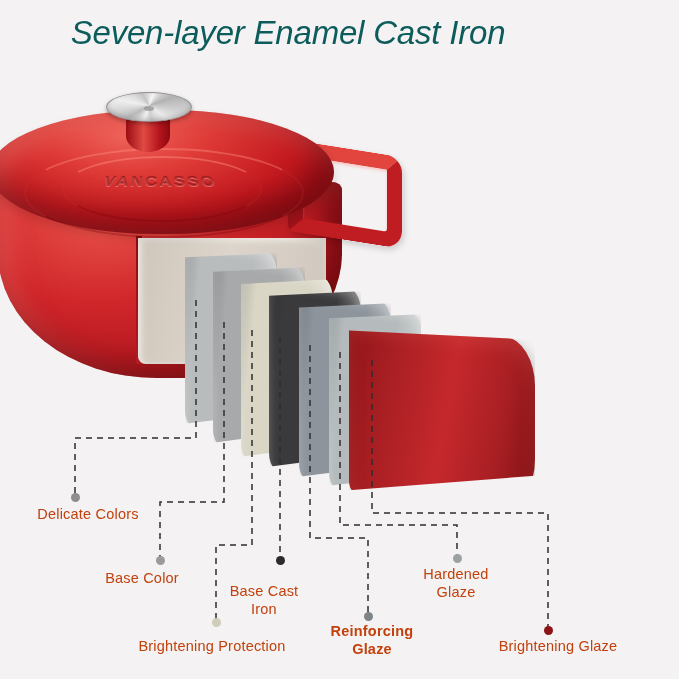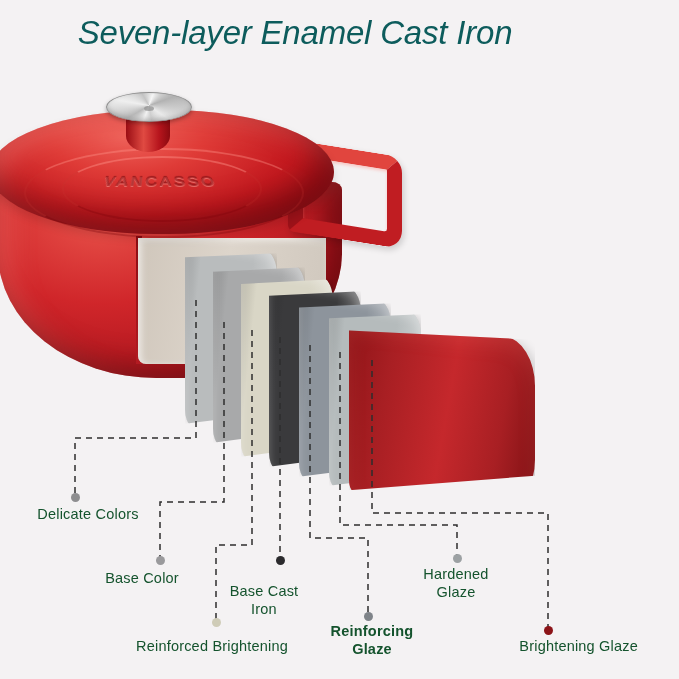--- a/index.html
+++ b/index.html
@@ -23,21 +23,20 @@
     left: 0;
     width: 576px;
     text-align: center;
     font-family: "Liberation Sans", sans-serif;
     font-style: italic;
     font-weight: 400;
     font-size: 33px;
     letter-spacing: -0.2px;
     color: #0d5c5c;
     white-space: nowrap;
-    margin-left: 7px;
   }
 
   
   #pot-wrap {
     position: absolute;
     left: -10px;
     top: 86px;
     width: 410px;
     height: 300px;
   }
@@ -193,21 +192,21 @@
     height: 679px;
     pointer-events: none;
   }
 
   
   .callout-label {
     position: absolute;
     font-family: "Liberation Sans", sans-serif;
     font-size: 14.5px;
     font-weight: 400;
-    color: #14532d;
+    color: #c2410c;
     line-height: 1.25;
     text-align: center;
     white-space: pre-line;
     letter-spacing: .2px;
   }
   .dot {
     position: absolute;
     width: 9px;
     height: 9px;
     border-radius: 50%;
@@ -262,27 +261,27 @@
       <path d="M372,360 L372,513 L548,513 L548,630"></path>
     </g>
   </svg>
 
   <div id="callouts">
       <div class="dot" style="left: 71px; top: 493px; background: rgb(142, 142, 144);"></div>
       <div class="callout-label" style="left: 24px; top: 505px; width: 128px;">Delicate Colors</div>
       <div class="dot" style="left: 156px; top: 556px; background: rgb(154, 154, 156);"></div>
       <div class="callout-label" style="left: 92px; top: 569px; width: 100px;">Base Color</div>
       <div class="dot" style="left: 212px; top: 618px; background: rgb(207, 204, 183);"></div>
-      <div class="callout-label" style="left: 122px; top: 637px; width: 180px;">Reinforced Brightening</div>
+      <div class="callout-label" style="left: 122px; top: 637px; width: 180px;">Brightening Protection</div>
       <div class="dot" style="left: 276px; top: 556px; background: rgb(43, 43, 45);"></div>
       <div class="callout-label" style="left: 216px; top: 582px; width: 96px;">Base Cast
 Iron</div>
       <div class="dot" style="left: 364px; top: 612px; background: rgb(127, 132, 137);"></div>
       <div class="callout-label" style="left: 322px; top: 622px; width: 100px; font-weight: bold;">Reinforcing
 Glaze</div>
       <div class="dot" style="left: 453px; top: 554px; background: rgb(156, 161, 163);"></div>
       <div class="callout-label" style="left: 406px; top: 565px; width: 100px;">Hardened
 Glaze</div>
       <div class="dot" style="left: 544px; top: 626px; background: rgb(140, 20, 24);"></div>
-      <div class="callout-label" style="left: 478px; top: 637px; width: 160px; text-align: right;">Brightening Glaze</div>
+      <div class="callout-label" style="left: 478px; top: 637px; width: 160px;">Brightening Glaze</div>
     </div>
 
 </div>
 
 </body></html>

